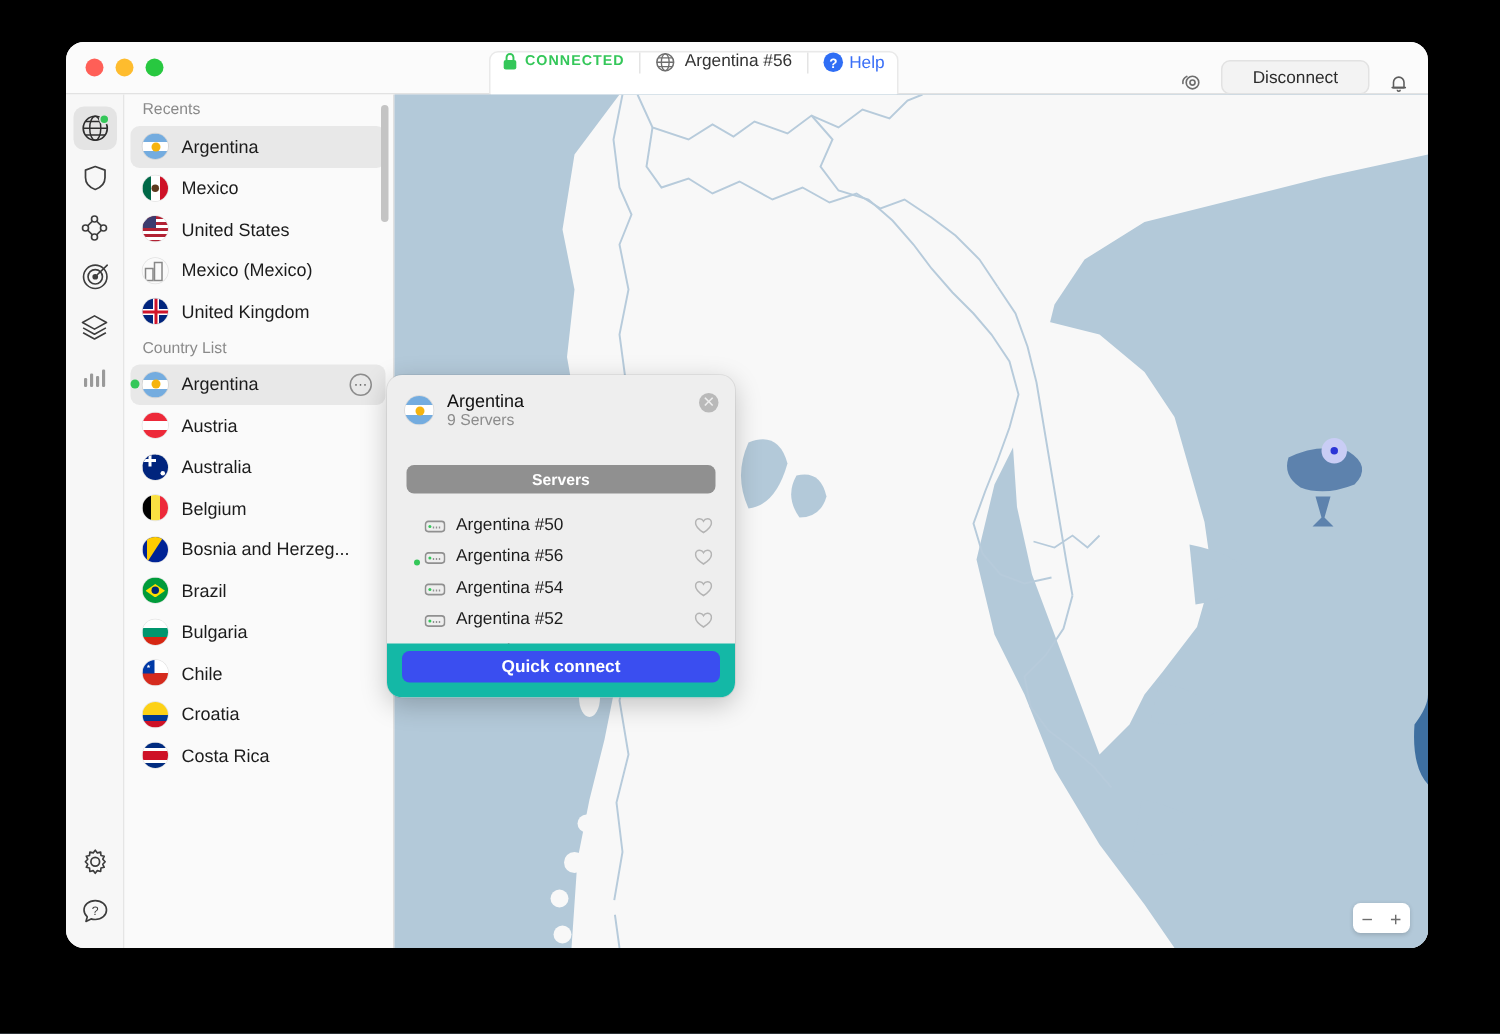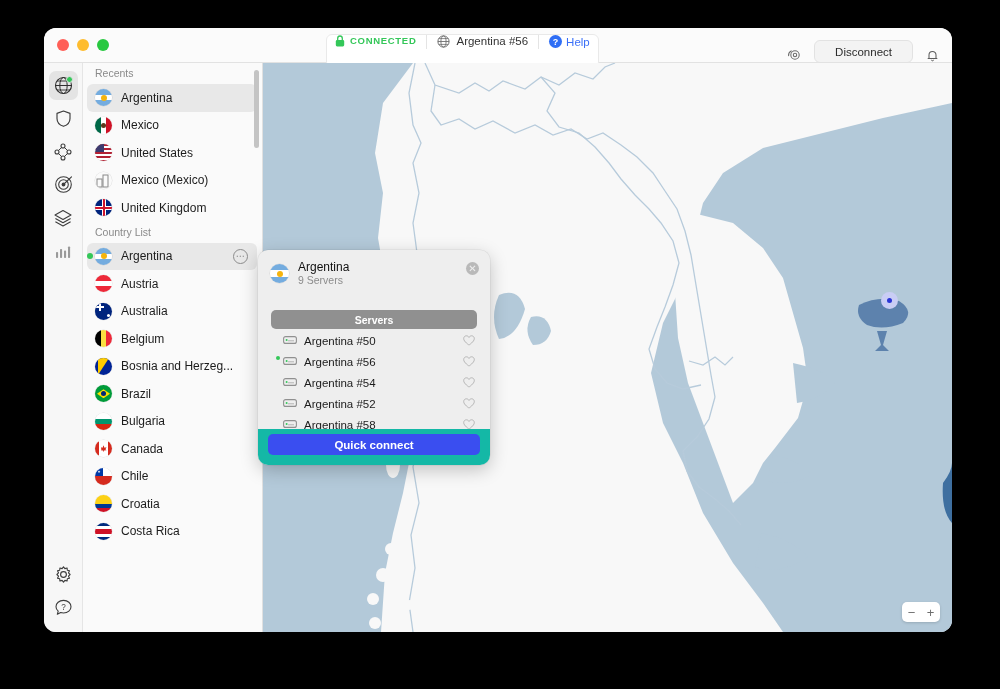--- a/index.html
+++ b/index.html
@@ -212,21 +212,21 @@
   }
   .seg-wrap { padding: 2px 13px 6px 13px; margin-top: 15px; }
   .seg-tab {
     height: 19px; background: #909090; border-radius: 5px;
     display: flex; align-items: center; justify-content: center;
     font-size: 10.5px; font-weight: bold; color: #ffffff;
     cursor: pointer;
   }
   .srv-list { flex: 1; overflow: hidden; padding-left: 14px; position: relative; }
   .srv-row {
-    height: 21px; display: flex; align-items: flex-start;
+    height: 21px; display: flex; align-items: flex-end;
     position: relative; padding-right: 12px; cursor: pointer;
   }
   .srv-dot {
     position: absolute; left: 4px; width: 4px; height: 4px;
     border-radius: 50%; background: #34c759;
   }
   .srv-ico { margin-left: 11px; margin-right: 7px; display: flex; }
   .srv-txt { font-size: 11.5px; color: #1c1c1c; }
   .heart { position: absolute; right: 15px; cursor: pointer; display: flex; }
   .pop-foot { padding: 5px 10px 10px 10px; background: #14b8a6; }
@@ -462,27 +462,20 @@
                 <div style="position:absolute;left:50%;top:50%;width:13px;height:9px;margin:-4.5px 0 0 -6.5px;background:#fedf00;clip-path:polygon(50% 0,100% 50%,50% 100%,0 50%)"></div>
                 <div style="position:absolute;left:50%;top:50%;width:5px;height:5px;margin:-2.5px 0 0 -2.5px;border-radius:50%;background:#002776"></div>
               </span>
               <span class="cname">Brazil</span>
             </div>
             <div class="country-row">
               <span class="flag">
                 <div style="position:absolute;inset:0;background:linear-gradient(#fff 33%,#00966e 33%,#00966e 67%,#d62612 67%)"></div>
               </span>
               <span class="cname">Bulgaria</span>
-            </div>
-            <div class="country-row">
-              <span class="flag">
-                <div style="position:absolute;inset:0;background:linear-gradient(90deg,#d52b1e 26%,#fff 26%,#fff 74%,#d52b1e 74%)"></div>
-                <div style="position:absolute;left:50%;top:50%;width:6px;height:7px;margin:-3.5px 0 0 -3px;background:#d52b1e;clip-path:polygon(50% 0,66% 34%,100% 28%,82% 58%,100% 72%,58% 74%,50% 100%,42% 74%,0 72%,18% 58%,0 28%,34% 34%)"></div>
-              </span>
-              <span class="cname">Canada</span>
             </div>
             <div class="country-row">
               <span class="flag">
                 <div style="position:absolute;inset:0;background:linear-gradient(#fff 50%,#d52b1e 50%)"></div>
                 <div style="position:absolute;left:0;top:0;width:8px;height:8.5px;background:#0039a6"></div>
                 <div style="position:absolute;left:2.5px;top:2.5px;width:3px;height:3px;background:#fff;clip-path:polygon(50% 0,61% 35%,98% 35%,68% 57%,79% 91%,50% 70%,21% 91%,32% 57%,2% 35%,39% 35%)"></div>
               </span>
               <span class="cname">Chile</span>
             </div>
             <div class="country-row">

